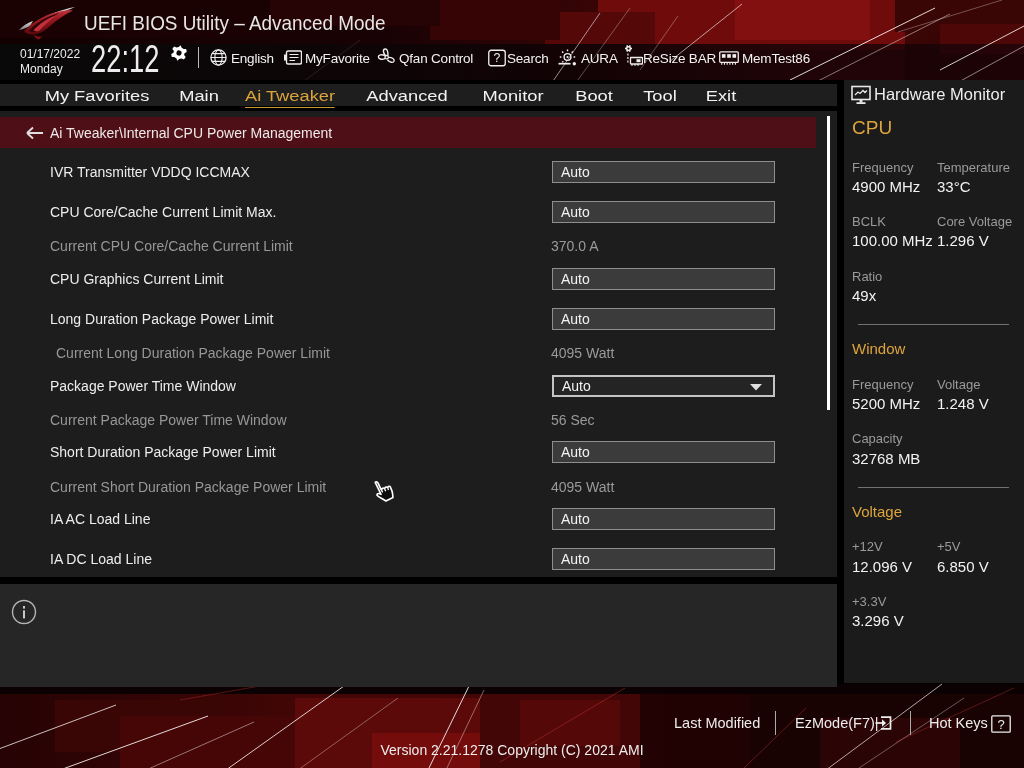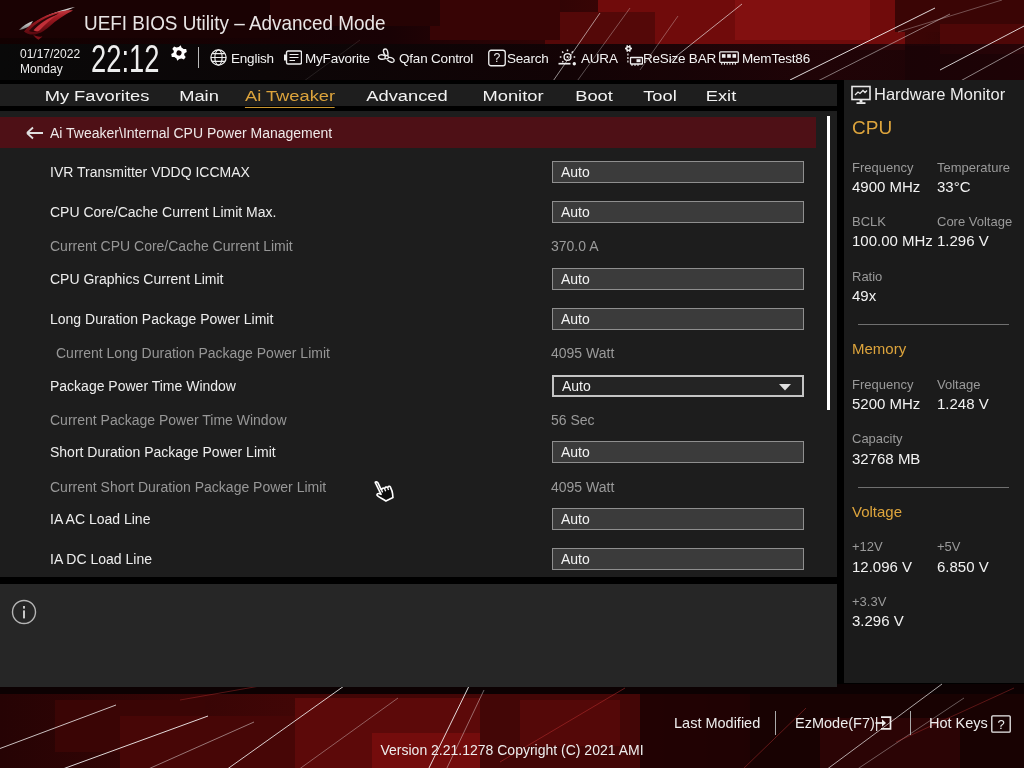--- a/index.html
+++ b/index.html
@@ -16,21 +16,21 @@
   #gapcol{left:837px;top:84px;width:7px;height:599px;background:#000;}
   #blackband{left:0;top:80px;width:1024px;height:4px;background:#000;}
   
   .w{color:#ededed;}
   .g{color:#979797;}
   .o{color:#dda43c;}
   .menu-item{position:absolute;top:3px;transform:translateX(-50%) scaleX(1.18);
              font-size:15.5px;color:#f2f2f2;white-space:nowrap;}
   .row-label{position:absolute;left:50px;font-size:14px;transform:translateY(-50%);white-space:nowrap;}
   .row-val{position:absolute;left:551px;font-size:14px;color:#9a9a9a;transform:translateY(-50%);white-space:nowrap;}
-  .ibox{position:absolute;left:552px;width:252px;height:22px;background:#3b3b3b;
+  .ibox{position:absolute;left:552px;width:223px;height:22px;background:#3b3b3b;
         border:1px solid #8f8f8f;color:#f2f2f2;font-size:14px;line-height:20px;padding-left:8px;}
   .sb-lab{position:absolute;font-size:13px;color:#9a9a9a;transform:translateY(-50%);white-space:nowrap;}
   .sb-val{position:absolute;font-size:15px;color:#f2f2f2;transform:translateY(-50%);white-space:nowrap;}
   .hlab{position:absolute;font-size:13.5px;color:#f2f2f2;transform:translateY(-50%);white-space:nowrap;letter-spacing:-0.2px;}
 </style>
 </head>
 <body>
 <div id="page">
 
   <svg class="abs" id="bgtex" width="1024" height="768" style="left:0;top:0">
@@ -286,21 +286,21 @@
     <span class="sb-val" style="left:852px;top:186px;">4900 MHz</span>
     <span class="sb-val" style="left:937px;top:186px;">33°C</span>
     <span class="sb-lab" style="left:852px;top:221px;">BCLK</span>
     <span class="sb-lab" style="left:937px;top:221px;">Core Voltage</span>
     <span class="sb-val" style="left:852px;top:240px;">100.00 MHz</span>
     <span class="sb-val" style="left:937px;top:240px;">1.296 V</span>
     <span class="sb-lab" style="left:852px;top:276px;">Ratio</span>
     <span class="sb-val" style="left:852px;top:295px;">49x</span>
     <div class="abs" style="left:858px;top:324px;width:151px;height:1px;background:#707070;"></div>
 
-    <span class="abs o" style="left:852px;top:348px;transform:translateY(-50%);font-size:15px;">Memory</span>
+    <span class="abs o" style="left:852px;top:348px;transform:translateY(-50%);font-size:15px;">Window</span>
     <span class="sb-lab" style="left:852px;top:384px;">Frequency</span>
     <span class="sb-lab" style="left:937px;top:384px;">Voltage</span>
     <span class="sb-val" style="left:852px;top:403px;">5200 MHz</span>
     <span class="sb-val" style="left:937px;top:403px;">1.248 V</span>
     <span class="sb-lab" style="left:852px;top:438px;">Capacity</span>
     <span class="sb-val" style="left:852px;top:458px;">32768 MB</span>
     <div class="abs" style="left:858px;top:487px;width:151px;height:1px;background:#707070;"></div>
 
     <span class="abs o" style="left:852px;top:511px;transform:translateY(-50%);font-size:15px;">Voltage</span>
     <span class="sb-lab" style="left:852px;top:546px;">+12V</span>

